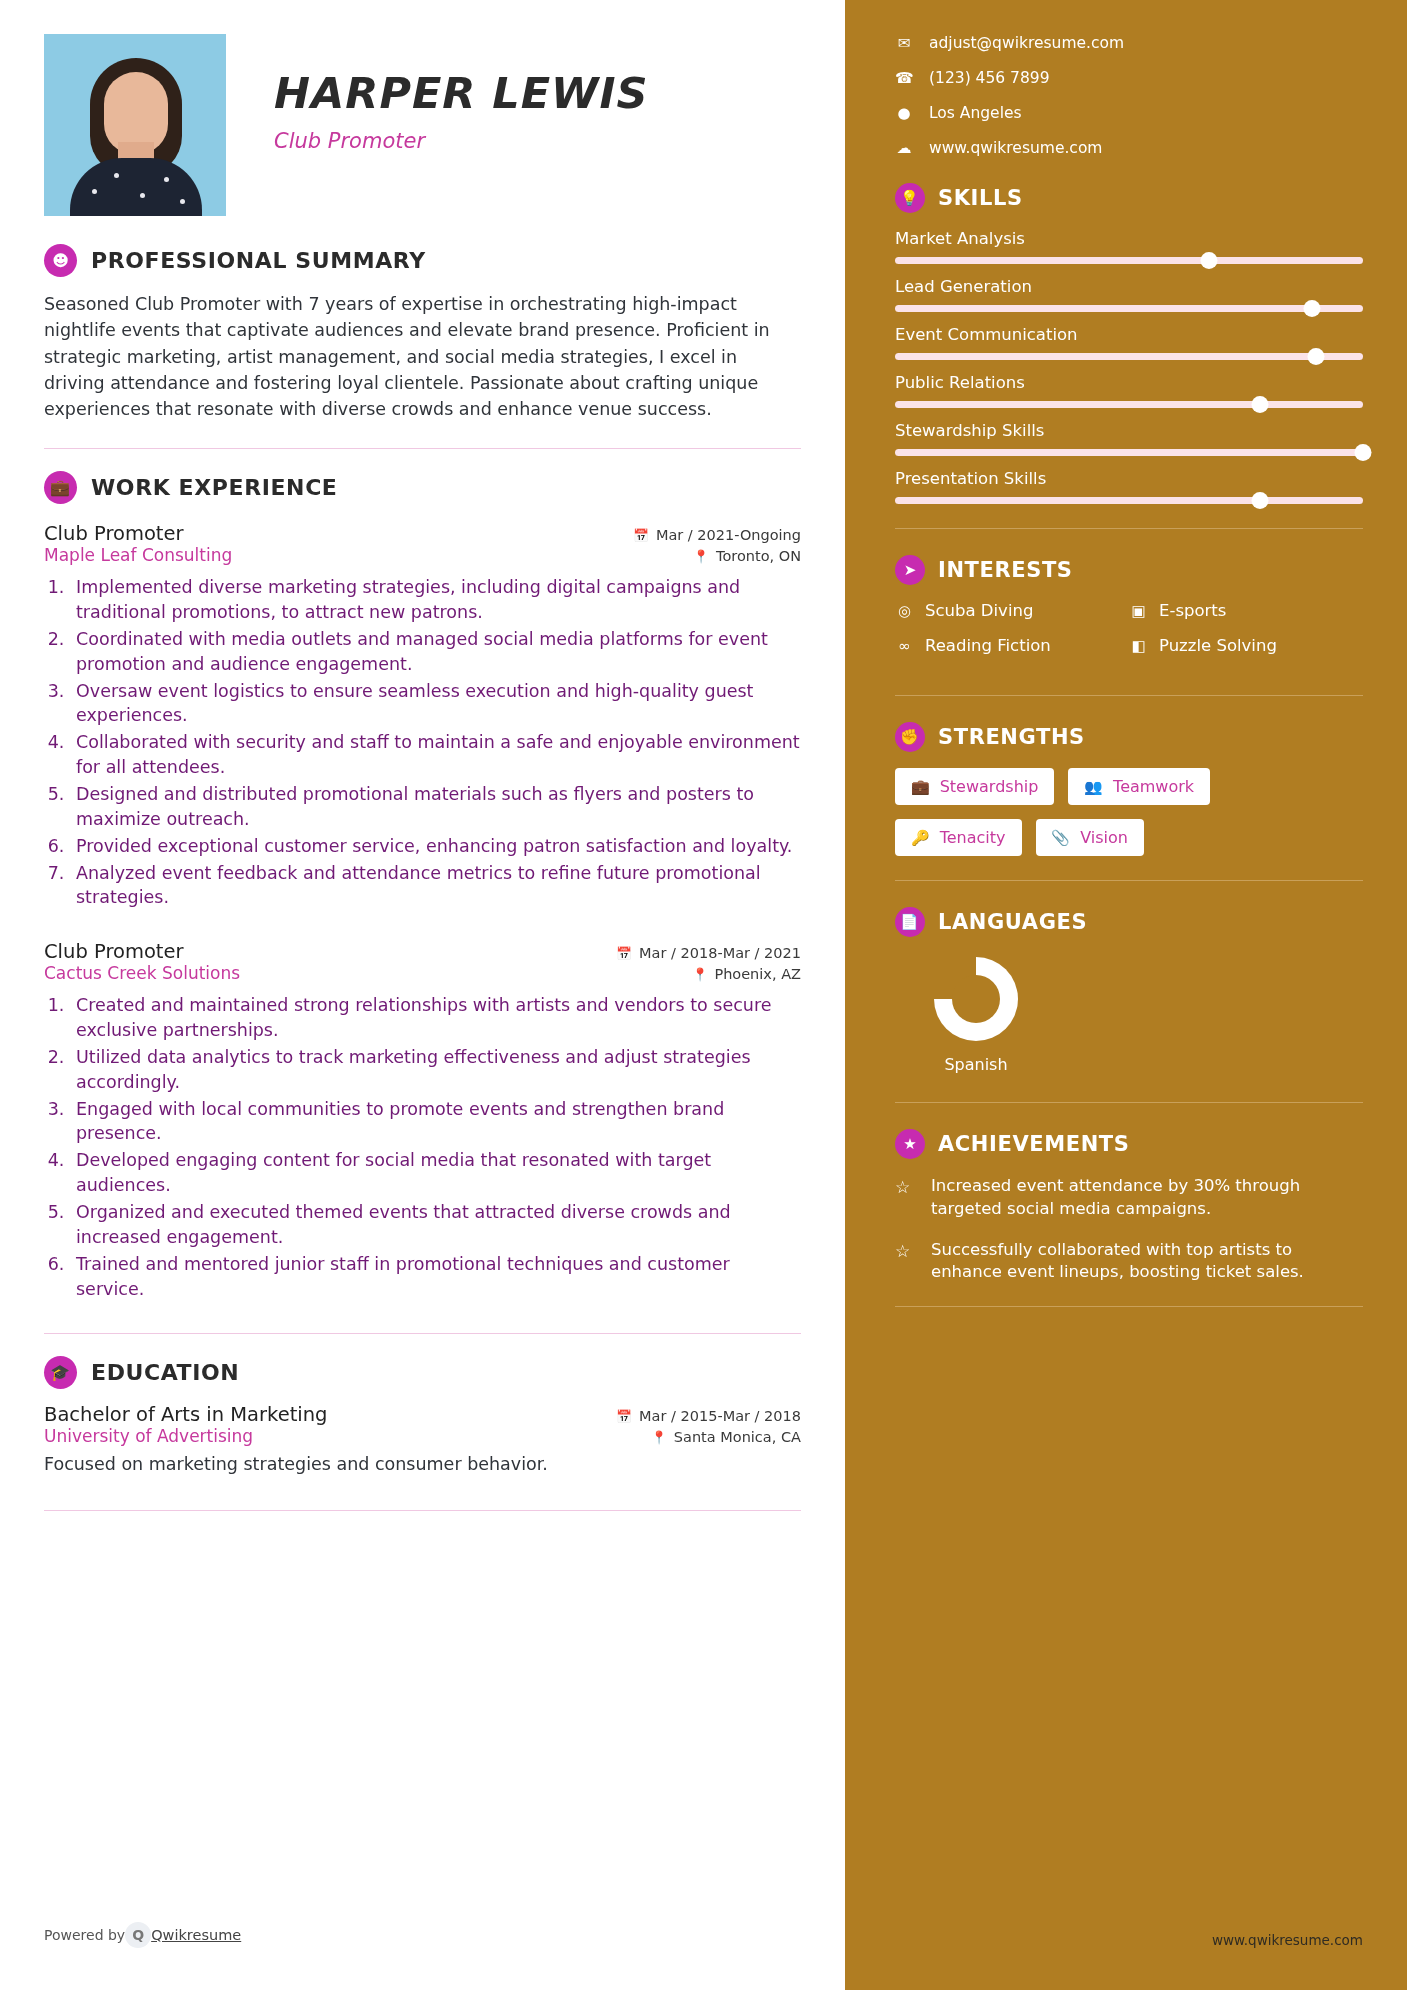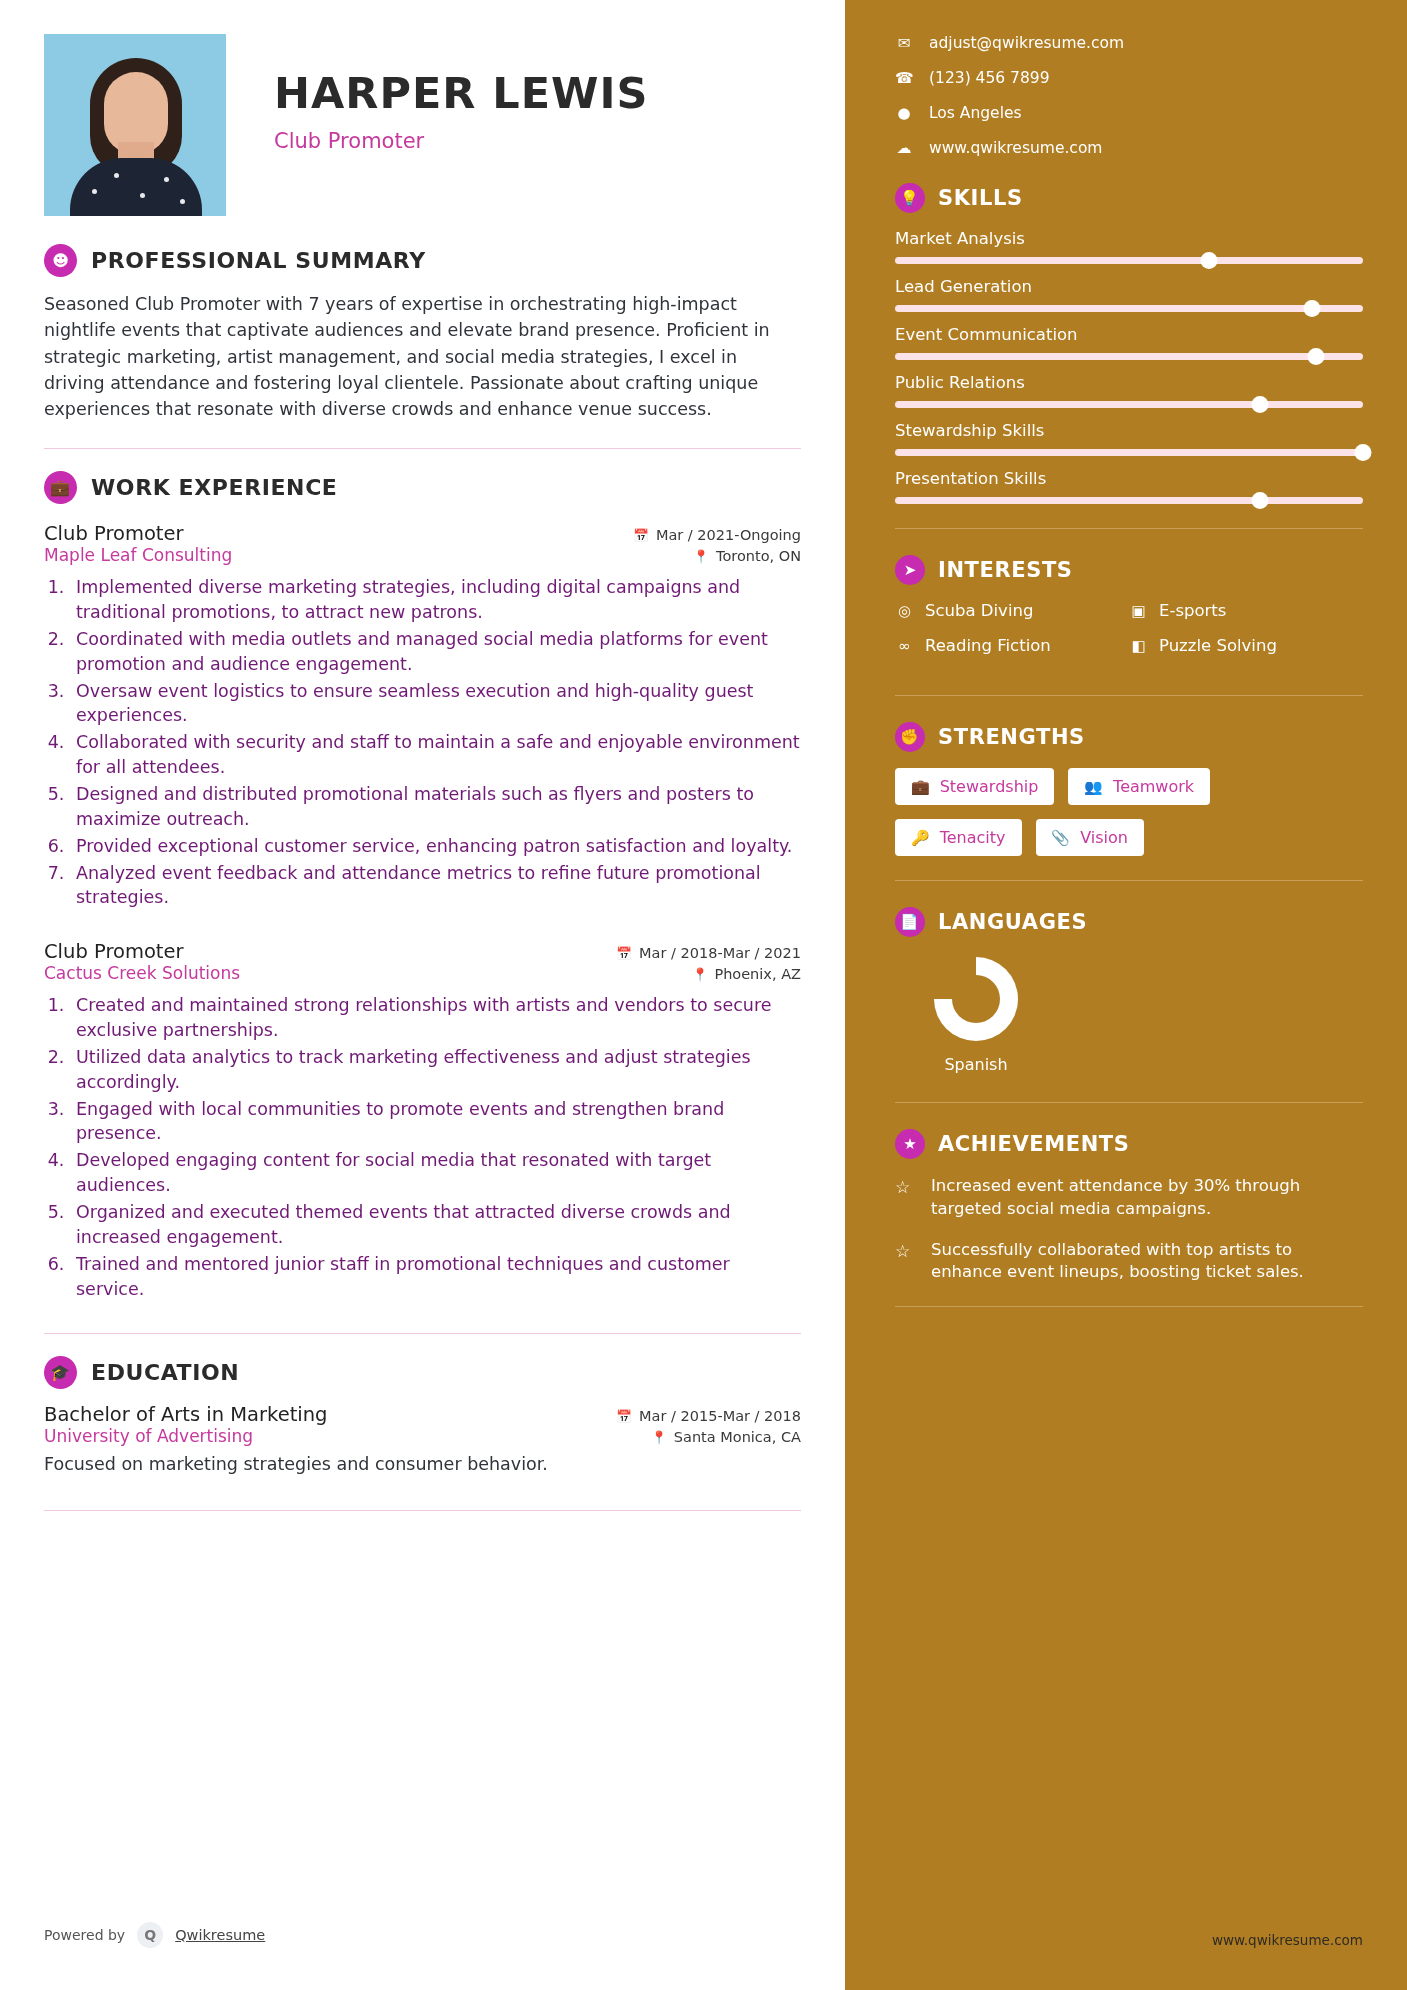--- a/index.html
+++ b/index.html
@@ -38,21 +38,21 @@
   .photo .body {
     position: absolute; left: 26px; bottom: 0; width: 132px; height: 58px;
     background: #1d2433; border-radius: 52px 52px 0 0;
   }
   .photo .neck {
     position: absolute; left: 74px; top: 108px; width: 36px; height: 32px;
     background: #e0ab8c;
   }
   .photo .dot { position:absolute; width:5px; height:5px; background:#e8e8ee; border-radius:50%; }
 
-  .name-block { padding-left: 48px; padding-top: 36px; }
+  .name-block { padding-left: 48px; padding-top: 36px; font-style: italic; }
   .name {
     font-size: 43px; font-weight: 700; letter-spacing: 1px; color: #2b2b2b;
     line-height: 1.1;
   }
   .role { font-size: 21px; color: #c6399d; margin-top: 12px; }
 
   .section { margin-top: 28px; }
   .sec-head { display: flex; align-items: center; gap: 14px; }
   .sec-icon {
     width: 33px; height: 33px; border-radius: 50%;
@@ -74,21 +74,21 @@
   .job-meta { font-size: 14.5px; color: #3a3a3a; white-space: nowrap; }
   .job-meta .ic { color: #444; margin-right: 6px; font-size: 13px; }
   .job-company { font-size: 17px; color: #c6399d; }
   ol.bullets { margin: 10px 0 0 26px; }
   ol.bullets li { font-size: 17.5px; line-height: 1.42; color: #701a75; margin-bottom: 2px; padding-left: 6px; }
 
   .edu-line { font-size: 17.5px; color: #30343a; margin-top: 8px; }
 
   .footer {
     position: absolute; bottom: 42px; left: 44px; right: 44px;
-    display: flex; align-items: center; gap: 12px;
+    display: flex; align-items: center; 
   }
   .footer .pw { font-size: 14px; color: #555; }
   .footer .qlogo {
     width: 26px; height: 26px; border-radius: 50%; background: #eceff3; color:#777;
     display:flex; align-items:center; justify-content:center; font-size:14px; font-weight:700;
   }
   .footer .qname { font-size: 14.5px; color: #444; text-decoration: underline; }
 
   
   .right {

